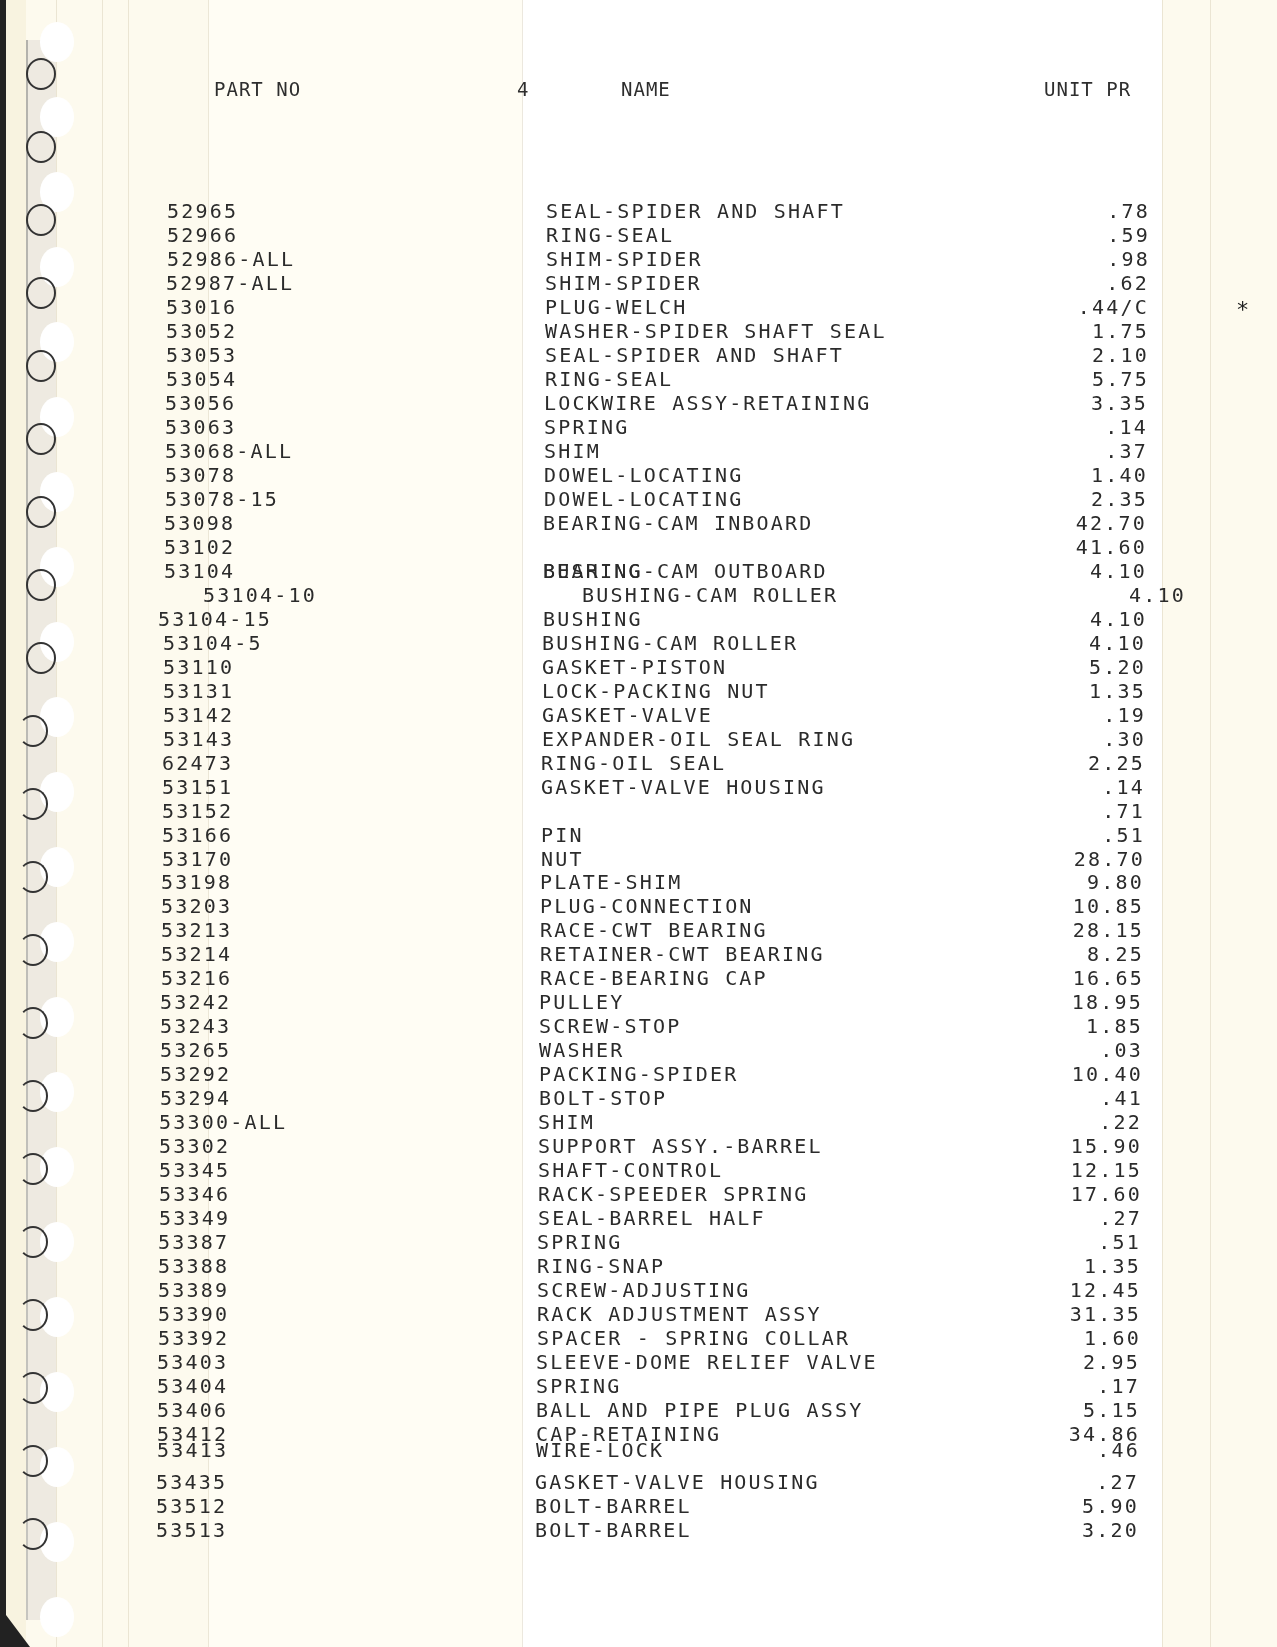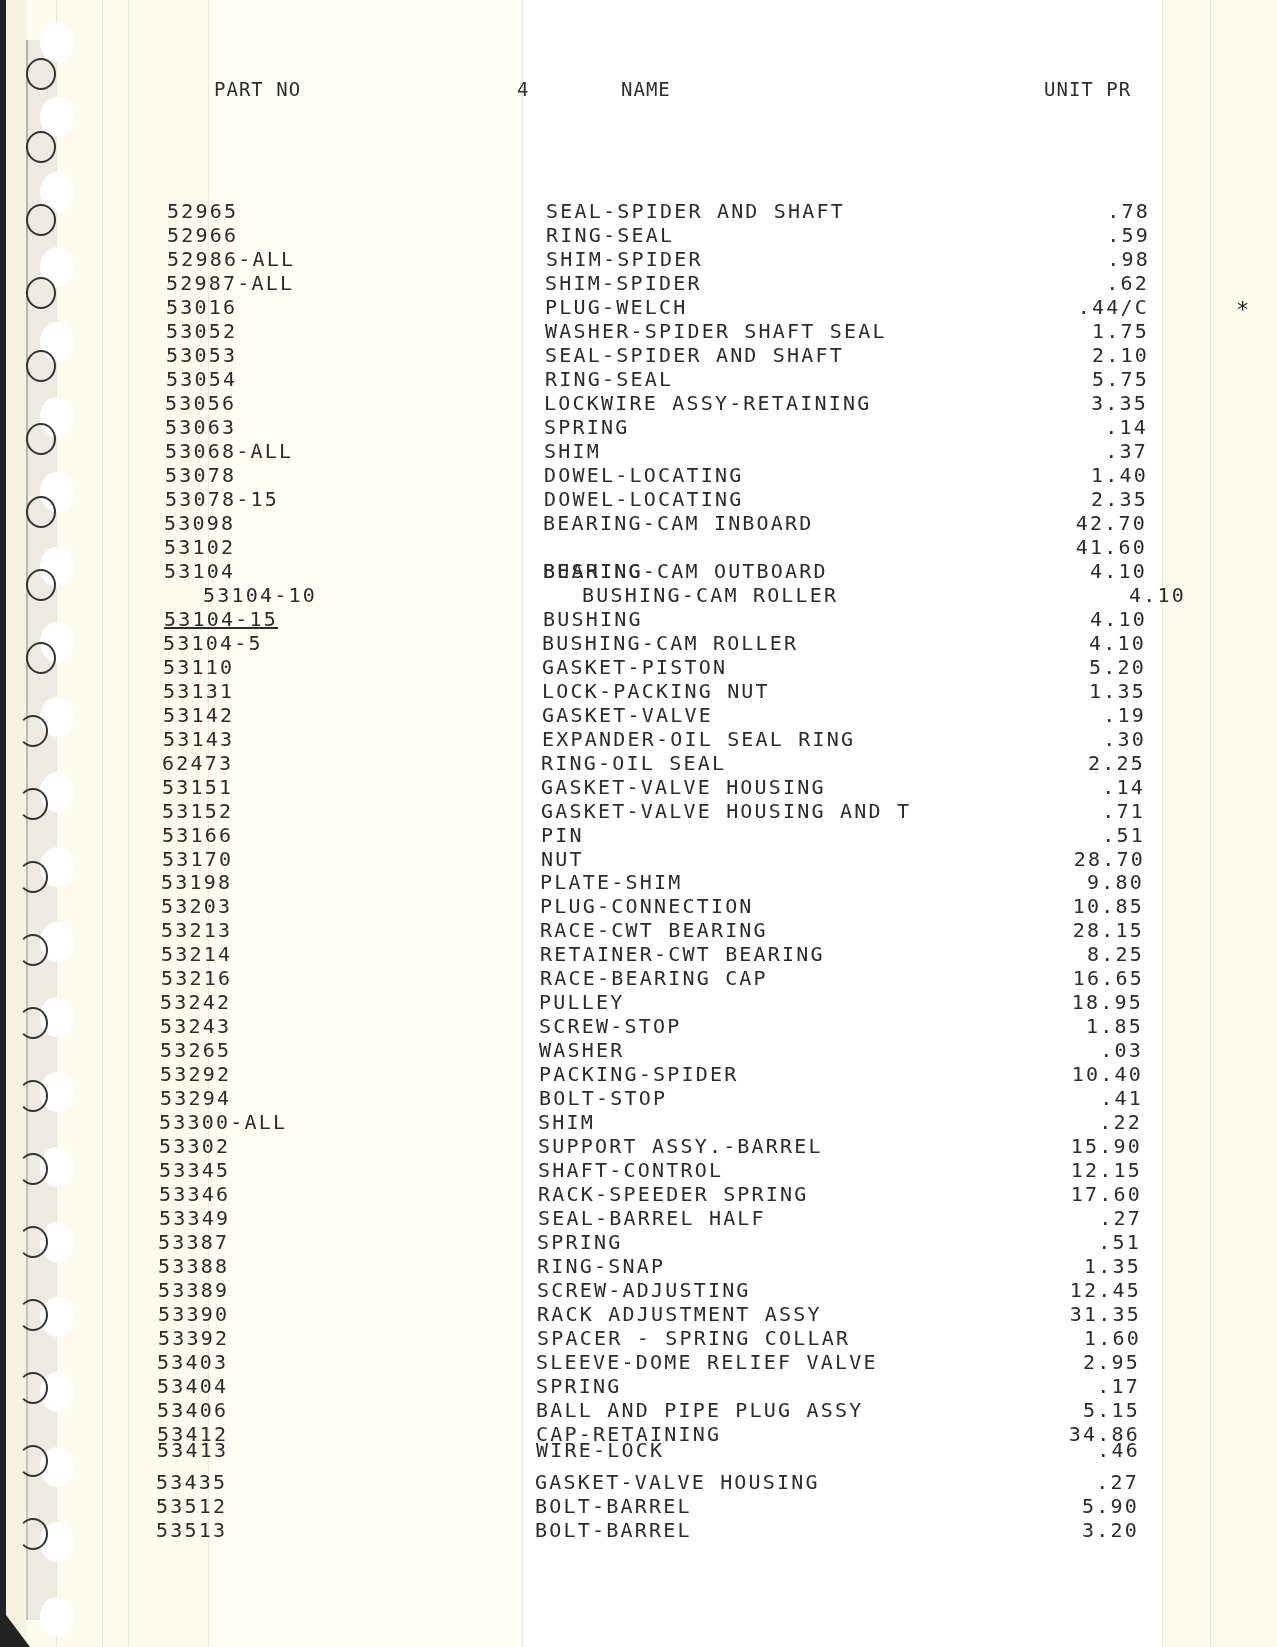--- a/index.html
+++ b/index.html
@@ -276,21 +276,21 @@
         <span class="cell" style="left: 164px;">53104</span>
         <span class="cell" style="left: 543px;">BUSHING</span>
         <span class="cell price" style="left: 1007px;">4.10</span>
       </div>
       <div class="row" style="top: 583px; margin-left: 39px;">
         <span class="cell" style="left: 164px;">53104-10</span>
         <span class="cell" style="left: 543px;">BUSHING-CAM ROLLER</span>
         <span class="cell price" style="left: 1007px;">4.10</span>
       </div>
       <div class="row" style="top: 607px;">
-        <span class="cell" style="left: 164px; text-decoration: underline;">53104-15</span>
+        <span class="cell" style="left: 158px;">53104-15</span>
         <span class="cell" style="left: 543px;">BUSHING</span>
         <span class="cell price" style="left: 1007px;">4.10</span>
       </div>
       <div class="row" style="top: 631px;">
         <span class="cell" style="left: 163px;">53104-5</span>
         <span class="cell" style="left: 542px;">BUSHING-CAM ROLLER</span>
         <span class="cell price" style="left: 1006px;">4.10</span>
       </div>
       <div class="row" style="top: 655px;">
         <span class="cell" style="left: 163px;">53110</span>
@@ -317,21 +317,20 @@
         <span class="cell" style="left: 541px;">RING-OIL SEAL</span>
         <span class="cell price" style="left: 1005px;">2.25</span>
       </div>
       <div class="row" style="top: 775px;">
         <span class="cell" style="left: 162px;">53151</span>
         <span class="cell" style="left: 541px;">GASKET-VALVE HOUSING</span>
         <span class="cell price" style="left: 1005px;">.14</span>
       </div>
       <div class="row" style="top: 799px;">
         <span class="cell" style="left: 162px;">53152</span>
-        <span class="cell" style="left: 541px;">GASKET-VALVE HOUSING AND T</span>
         <span class="cell price" style="left: 1005px;">.71</span>
       </div>
       <div class="row" style="top: 823px;">
         <span class="cell" style="left: 162px;">53166</span>
         <span class="cell" style="left: 541px;">PIN</span>
         <span class="cell price" style="left: 1005px;">.51</span>
       </div>
       <div class="row" style="top: 847px;">
         <span class="cell" style="left: 162px;">53170</span>
         <span class="cell" style="left: 541px;">NUT</span>

